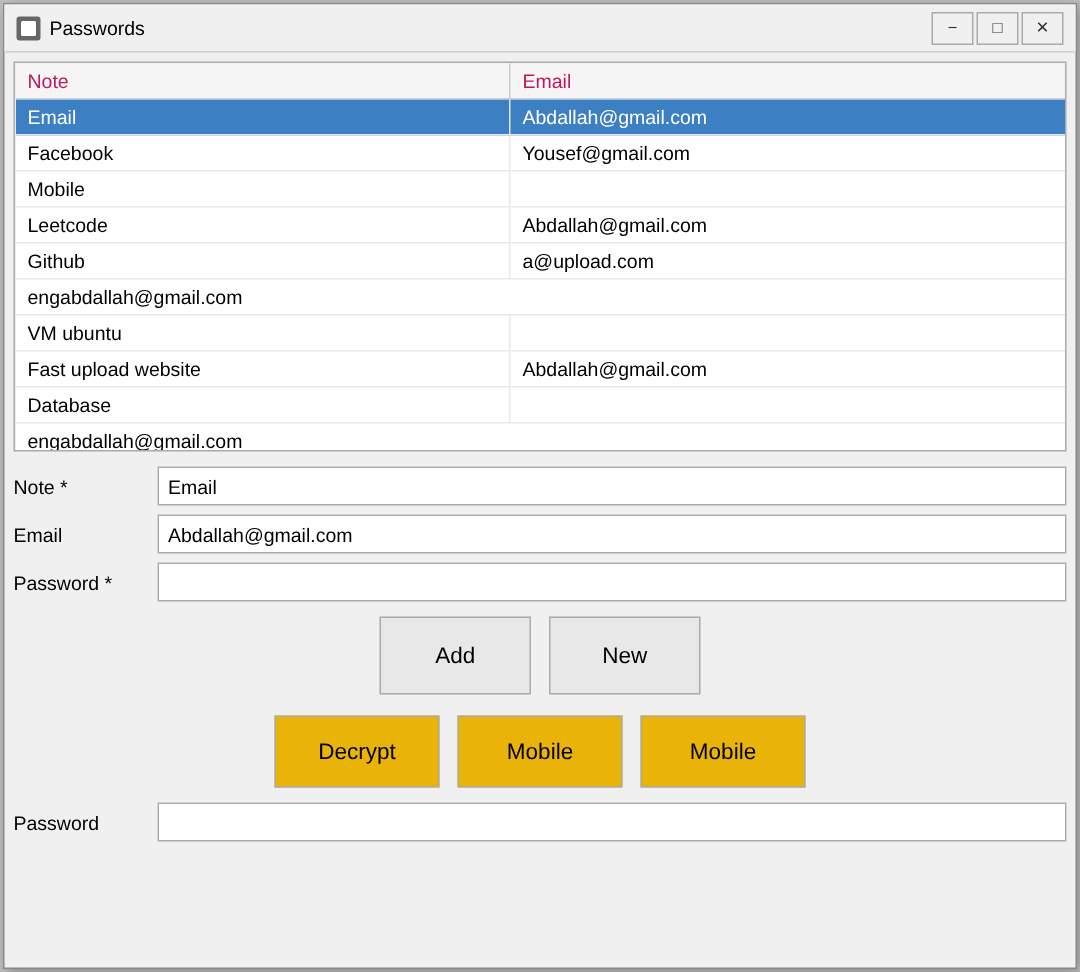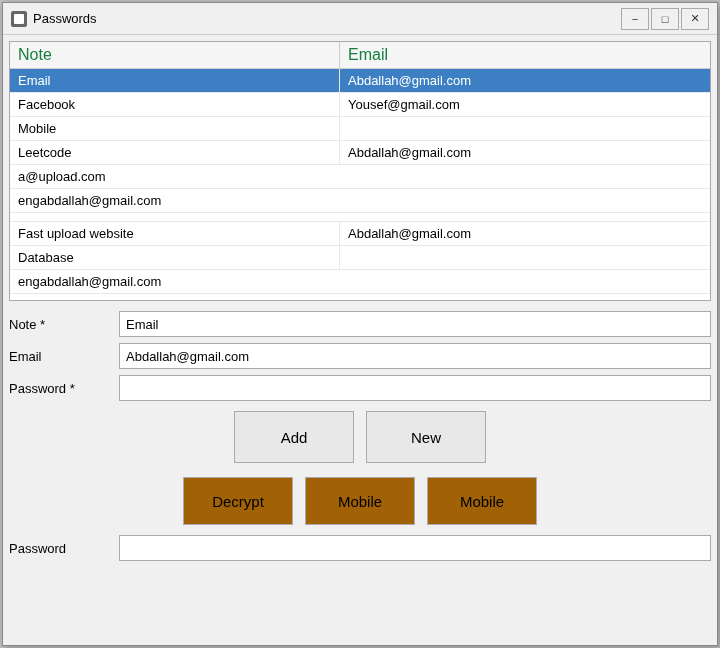--- a/index.html
+++ b/index.html
@@ -87,23 +87,23 @@
       grid-template-columns: 330px 1fr;
       background: #f5f5f5;
       border-bottom: 1px solid #ccc;
       position: sticky;
       top: 0;
       z-index: 1;
     }
     .table-header-cell {
       padding: 4px 8px;
       font-weight: normal;
-      font-size: 16px;
+      font-size: 13px;
       border-right: 1px solid #ccc;
-      color: #15803d;
+      color: #be185d;
     }
     .table-header-cell:last-child { border-right: none; }
     .table-row {
       display: grid;
       grid-template-columns: 330px 1fr;
       border-bottom: 1px solid #e8e8e8;
       cursor: pointer;
     }
     .table-row.selected { background: #3c7fc2; color: white; }
     .table-cell {
@@ -124,21 +124,21 @@
     
     .form-area {
       display: flex;
       flex-direction: column;
       gap: 6px;
       padding: 6px 0;
     }
     .form-row {
       display: flex;
       align-items: center;
-      gap: 20px;
+      gap: 6px;
     }
     .form-label {
       width: 90px;
       text-align: left;
       font-size: 13px;
       color: #000;
       flex-shrink: 0;
     }
     .form-input {
       flex: 1;
@@ -151,36 +151,36 @@
     }
 
     
     .buttons-row {
       display: flex;
       justify-content: center;
       gap: 12px;
       padding: 4px 0;
     }
     .btn {
-      width: 120px;
+      width: 101px;
       height: 52px;
       background: #e8e8e8;
       border: 1px solid #aaa;
       font-size: 15px;
       cursor: pointer;
       display: flex;
       align-items: center;
       justify-content: center;
       color: #000;
     }
 
     .btn-small {
       width: 110px;
       height: 48px;
-      background: #a16207;
+      background: #eab308;
       border: 1px solid #aaa;
       font-size: 15px;
       cursor: pointer;
       display: flex;
       align-items: center;
       justify-content: center;
       color: #000;
     }
   </style>
 </head>
@@ -221,26 +221,28 @@
           </div>
           <div class="table-row">
             <div class="table-cell">Mobile</div>
             <div class="table-cell"></div>
           </div>
           <div class="table-row">
             <div class="table-cell">Leetcode</div>
             <div class="table-cell">Abdallah@gmail.com</div>
           </div>
           <div class="table-row">
+            <div class="table-cell">Github</div>
             <div class="table-cell">a@upload.com</div>
           </div>
           <div class="table-row">
             <div class="table-cell">engabdallah@gmail.com</div>
           </div>
           <div class="table-row">
+            <div class="table-cell">VM ubuntu</div>
             <div class="table-cell"></div>
           </div>
           <div class="table-row">
             <div class="table-cell">Fast upload website</div>
             <div class="table-cell">Abdallah@gmail.com</div>
           </div>
           <div class="table-row">
             <div class="table-cell">Database</div>
             <div class="table-cell"></div>
           </div>

